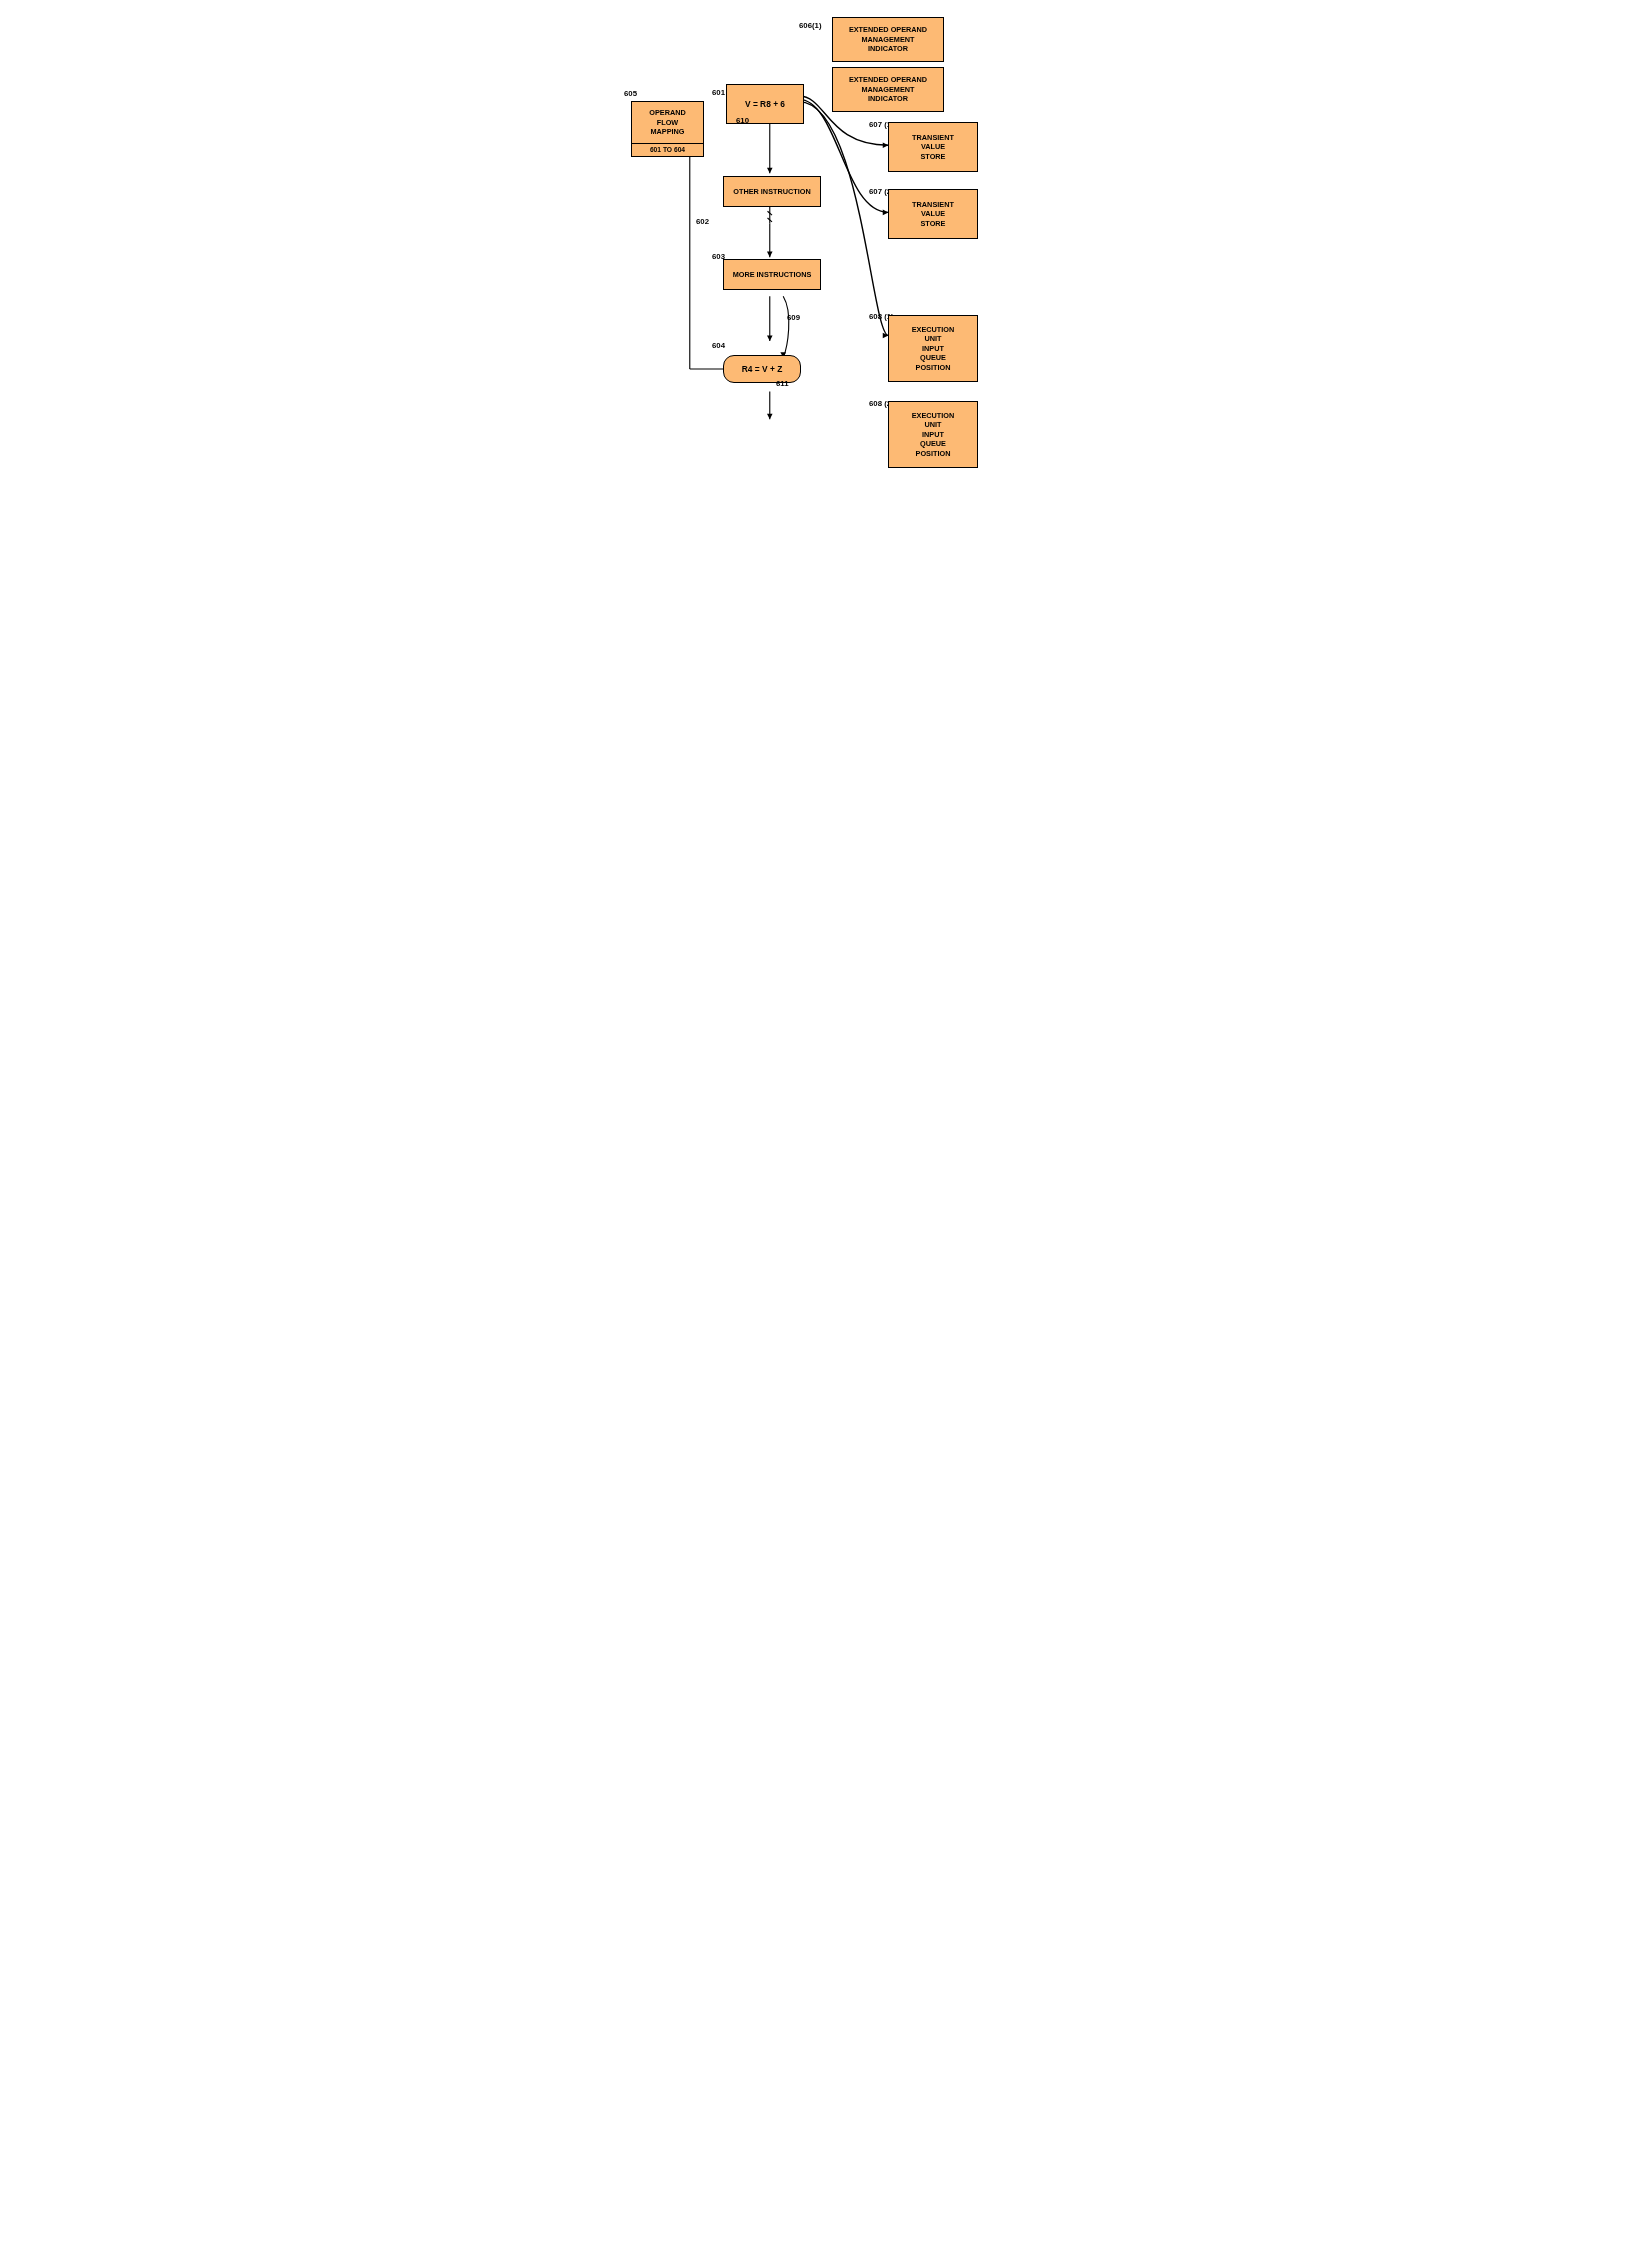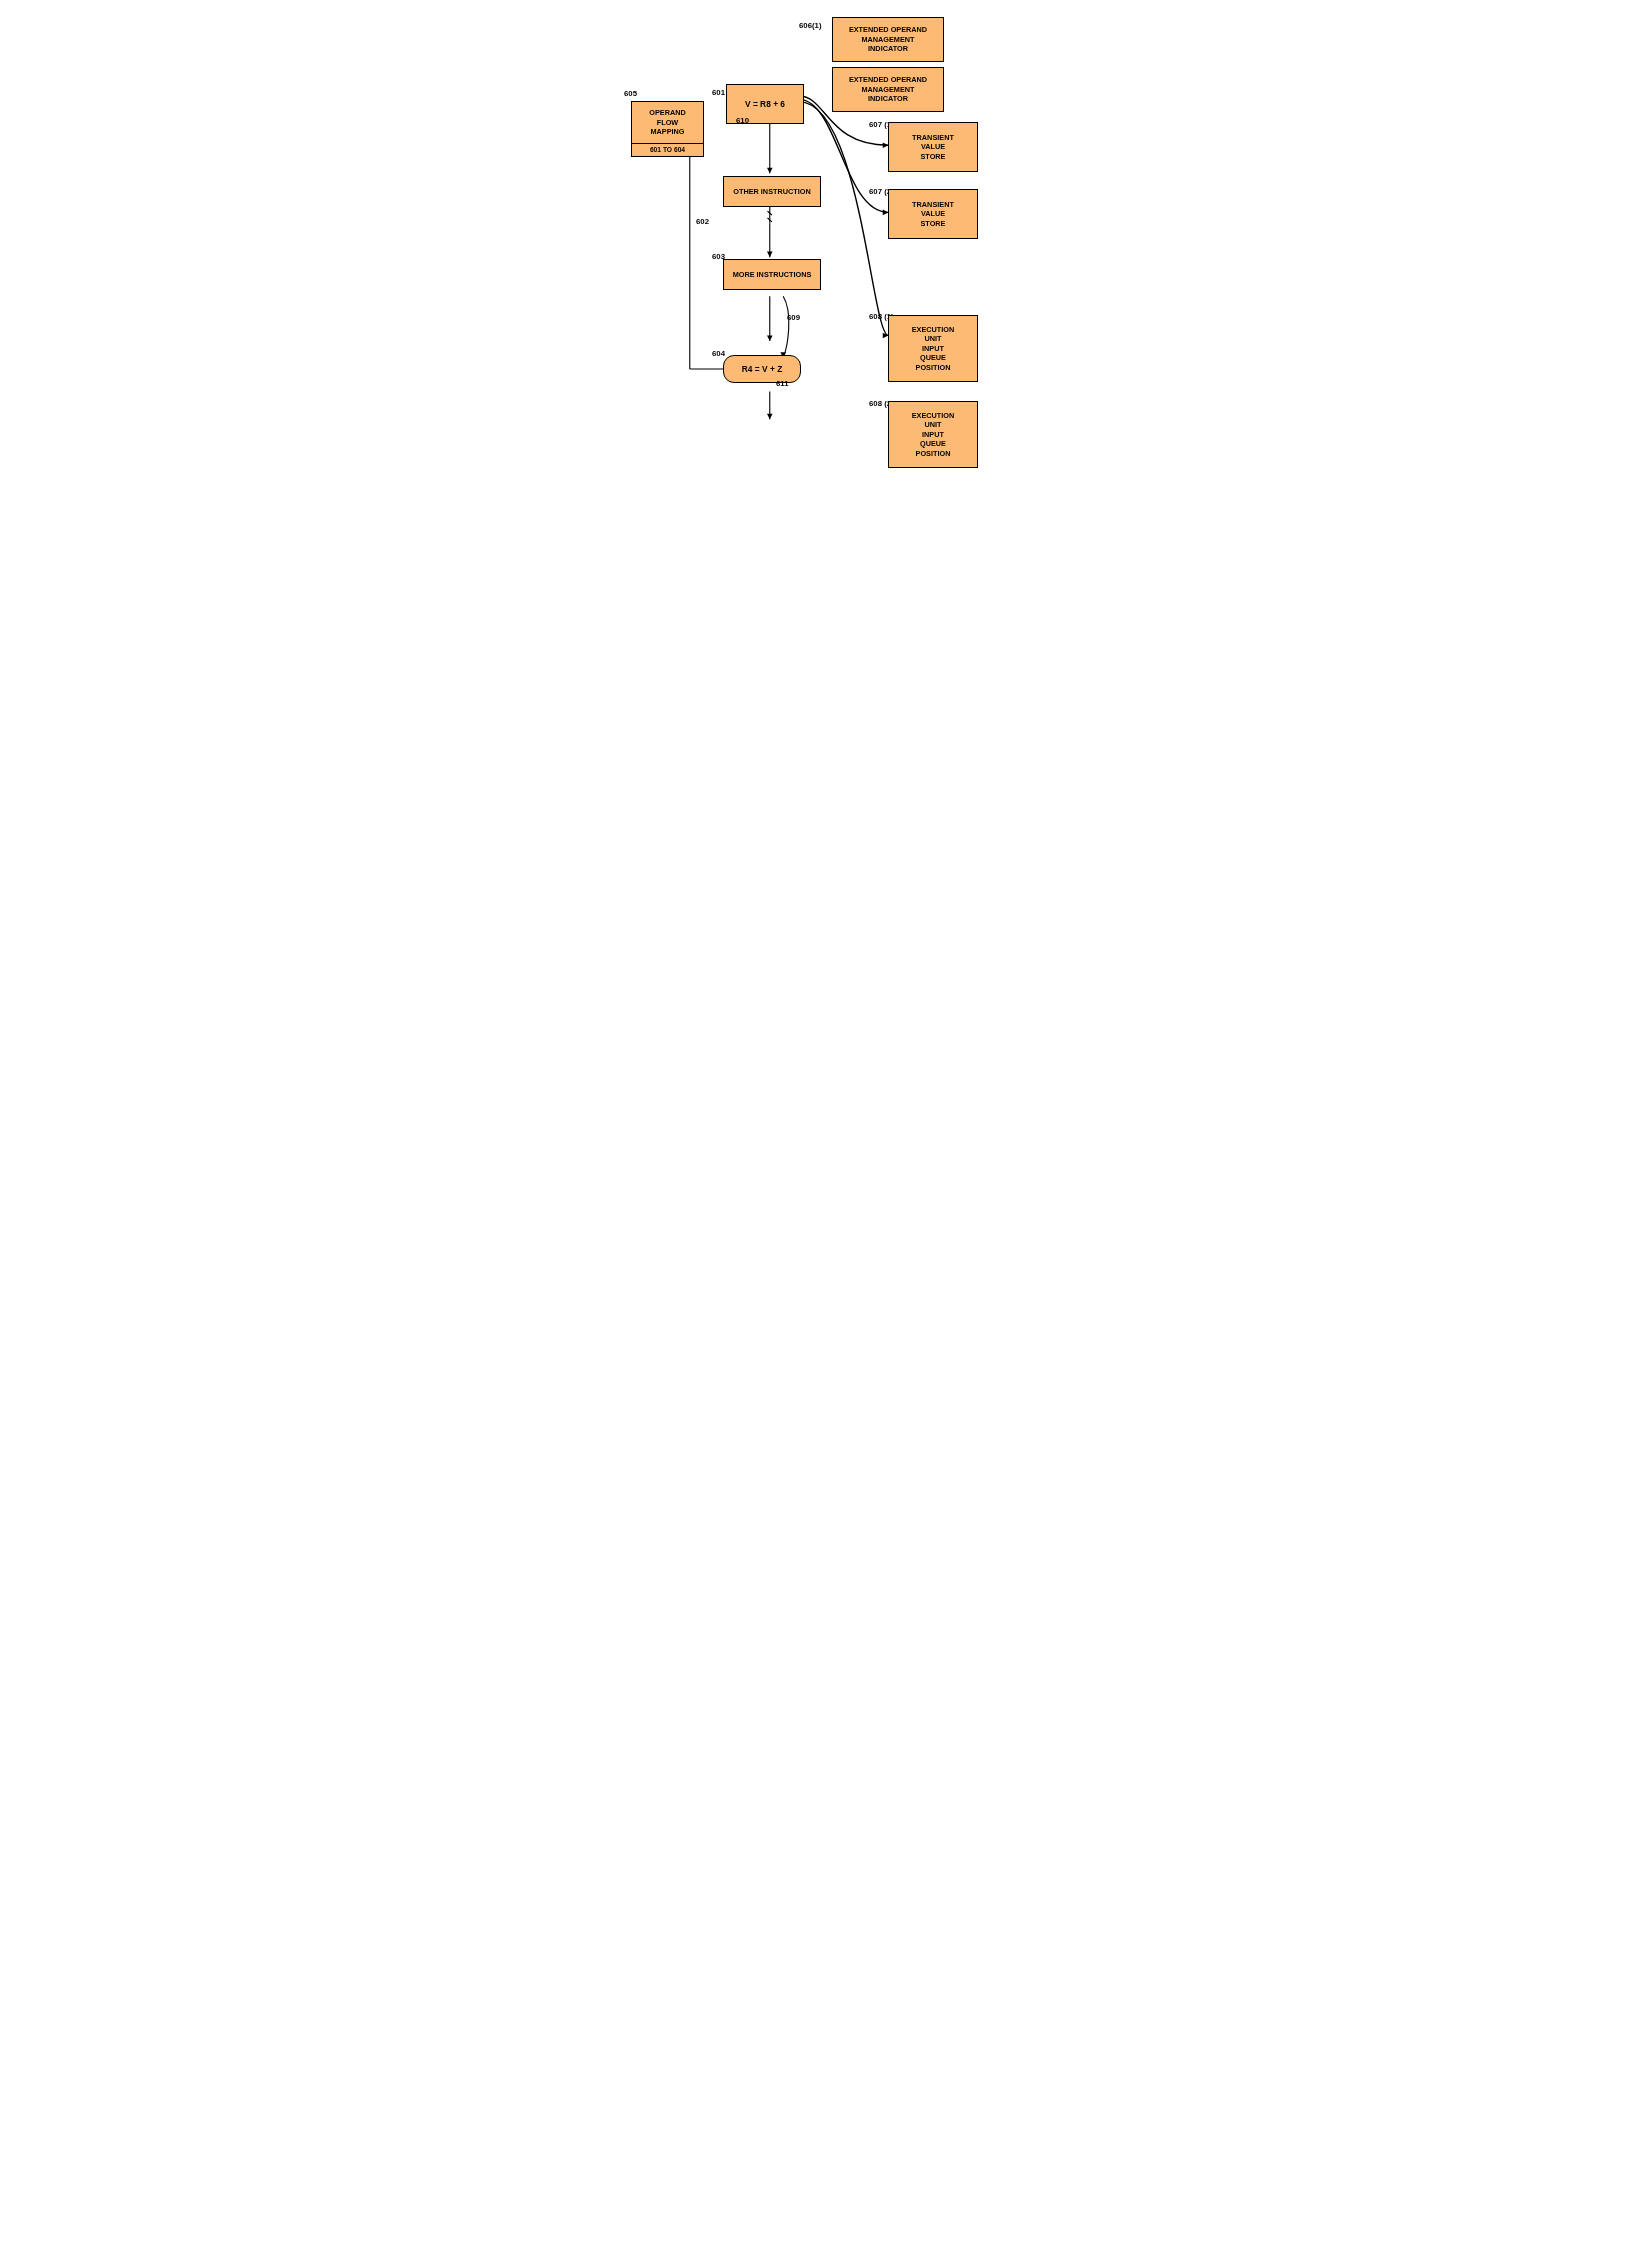--- a/index.html
+++ b/index.html
@@ -135,21 +135,21 @@
   </div>
 
   <div class="label" style="left:98px; top:241px;">603</div>
 
   <div class="box" style="left:109px; top:248px; width:98px; height:31px;">
     <span>MORE INSTRUCTIONS</span>
   </div>
 
   <div class="label" style="left:173px; top:302px;">609</div>
 
-  <div class="label" style="left:98px; top:330px;margin-top:8px;">604</div>
+  <div class="label" style="left:98px; top:330px;">604</div>
 
   <div class="box" style="left:109px; top:344px; width:78px; height:28px; font-size:8.4px;border-radius:11px;">
     <span>R4 = V + Z</span>
   </div>
 
   <div class="label" style="left:162px; top:368px;">611</div>
 
   <div class="label" style="left:255px; top:109px;">607 (1)</div>
 
   <div class="box" style="left:274px; top:111px; width:90px; height:50px;">

